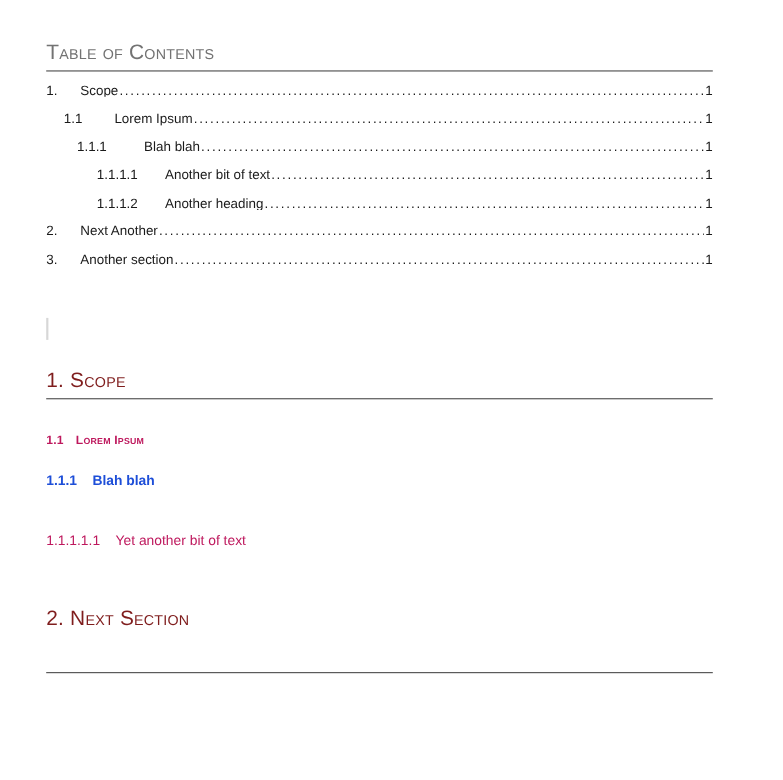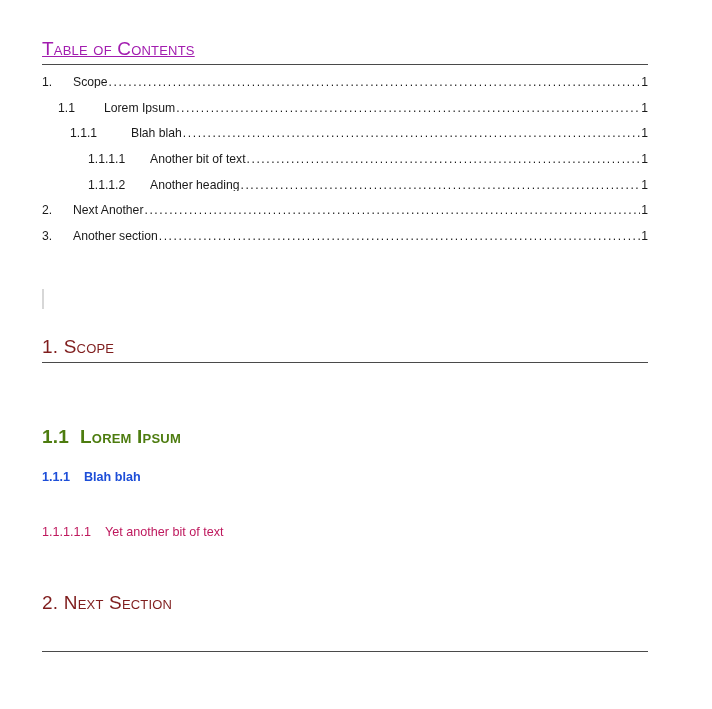--- a/index.html
+++ b/index.html
@@ -31,24 +31,23 @@
     top: 38px;
     width: 606px;
   }
 
   .toc-title {
     font-family: "Liberation Sans", sans-serif;
     font-size: 19px;
     font-weight: 400;
     font-variant: small-caps;
     letter-spacing: 0.2px;
-    color: #a21caf;
-    line-height: 1.15;
-    white-space: nowrap;
-    text-decoration: underline;
+    color: #737373;
+    line-height: 1.15;
+    white-space: nowrap;
   }
 
   .rule {
     border: 0;
     border-top: 1.3px solid #4a4a4a;
     margin: 4px 0 0 0;
     width: 606px;
     height: 0;
   }
 
@@ -129,28 +128,27 @@
   }
   .h1-rule {
     border: 0;
     border-top: 1.3px solid #4a4a4a;
     margin: 5px 0 0 0;
     width: 606px;
     height: 0;
   }
 
   .h2 {
-    font-size: 19px;
+    font-size: 11px;
     font-weight: 700;
     font-variant: small-caps;
     letter-spacing: 0.2px;
-    color: #4d7c0f;
-    line-height: 1.15;
-    white-space: nowrap;
-    margin-top: 31px;
+    color: #be185d;
+    line-height: 1.15;
+    white-space: nowrap;
   }
   .h2 .num { font-variant: normal; margin-right: 11px; }
 
   .h3 {
     font-size: 12.6px;
     font-weight: 700;
     color: #1d4ed8;
     line-height: 1.15;
     white-space: nowrap;
   }

